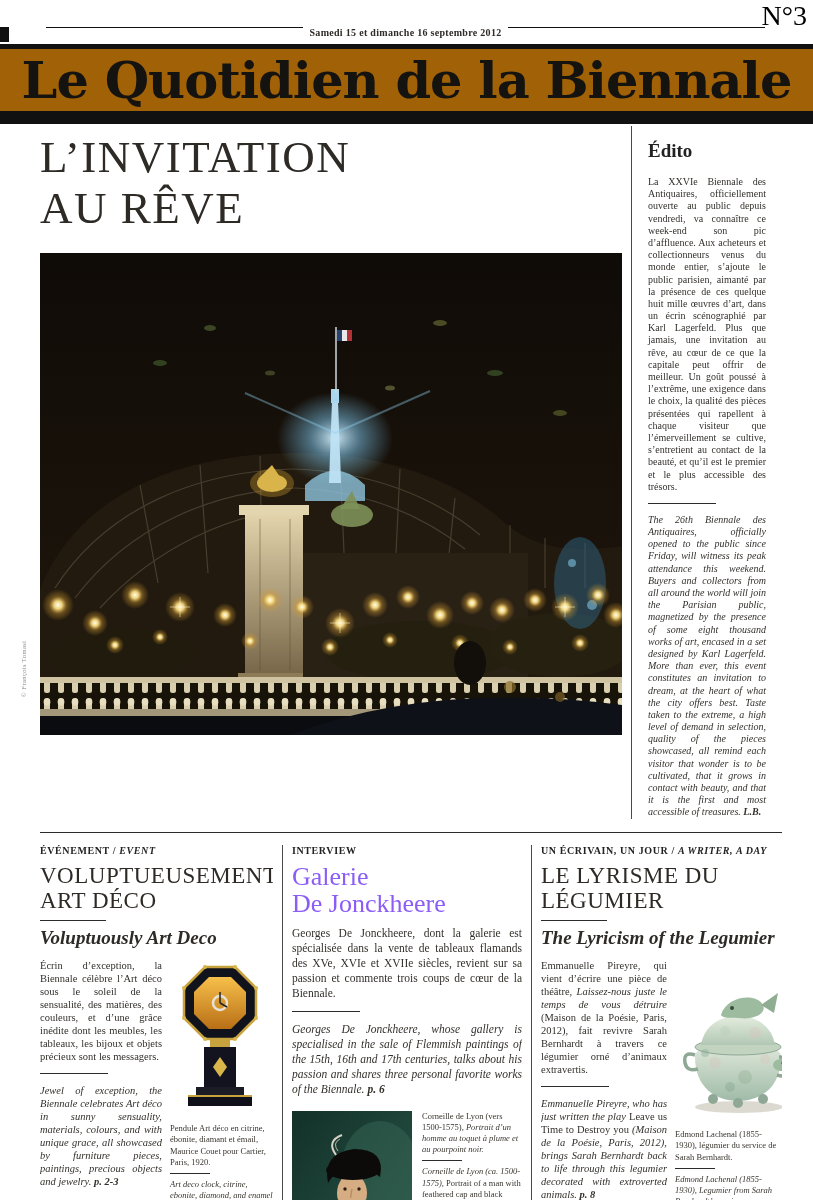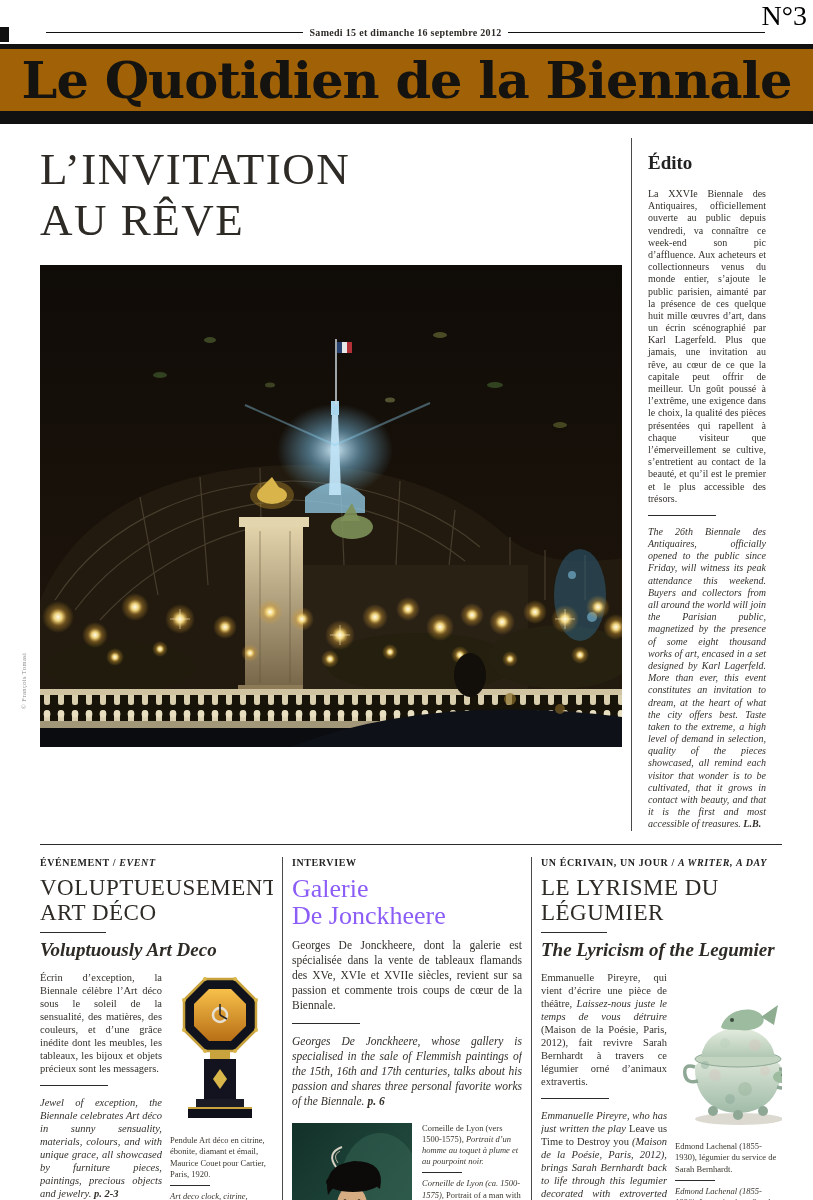--- a/index.html
+++ b/index.html
@@ -1,31 +1,31 @@
 <!DOCTYPE html>
 <html><head>
 <meta charset="utf-8">
 <style>
   html,body{margin:0;padding:0;background:#fff;}
   .page{width:813px;height:1200px;position:relative;overflow:hidden;background:#fff;
         font-family:"Liberation Serif", serif;color:#2e2a26;}
   
   .topbar{position:relative;height:44px;}
   .corner-mark{position:absolute;left:0;top:27px;width:9px;height:15px;background:#111;}
-  .dateline-row{position:absolute;left:10px;right:48px;top:27px;display:flex;align-items:center;margin-left:36px;}
+  .dateline-row{position:absolute;left:10px;right:48px;top:27px;display:flex;align-items:flex-start;margin-left:36px;}
   .rule-line{flex:1;border-top:1.5px solid #111;}
   .dateline{font-size:10px;font-weight:bold;padding:0 6px;letter-spacing:.3px;white-space:nowrap;}
   .issue-number{position:absolute;right:6px;top:0;font-size:28px;color:#000000;}
   
   .masthead{background:#a16207;border-top:5px solid #111;border-bottom:13px solid #111;
             height:62px;display:flex;align-items:center;justify-content:center;}
   .masthead h1{margin:0;font-family:"DejaVu Serif", serif;font-weight:bold;font-size:51px;
                letter-spacing:-1px;color:#151310;white-space:nowrap;}
   
-  .main-grid{display:grid;grid-template-columns:582px 1fr;padding:0 47px 0 40px;margin-top:14px;}
+  .main-grid{display:grid;grid-template-columns:582px 1fr;padding:0 47px 0 40px;margin-top:2px;}
   .lead-headline{margin:6px 0 18px;font-weight:400;font-size:45px;line-height:1.14;
                  letter-spacing:1.5px;color:#2e2a26;}
   .lead-photo-wrap{margin:0;position:relative;width:582px;height:482px;}
   .lead-photo-wrap svg{display:block;}
   .photo-credit{position:absolute;left:-13px;bottom:38px;font-size:6.5px;color:#8a8a8a;
                 transform:rotate(-90deg);transform-origin:left bottom;letter-spacing:.4px;white-space:nowrap;}
   .edito{border-left:1px solid #4a4a4a;margin-left:9px;padding-left:16px;}
   .edito h3{font-size:19px;margin:14px 0 14px;color:#222;}
   .edito p{font-size:10px;line-height:1.22;text-align:justify;margin:0;color:#33302b;}
   .italic{font-style:italic;}

